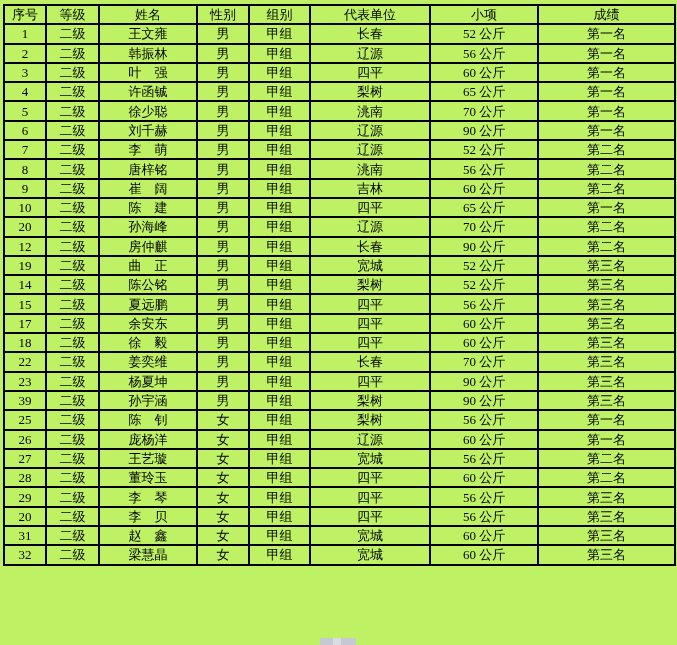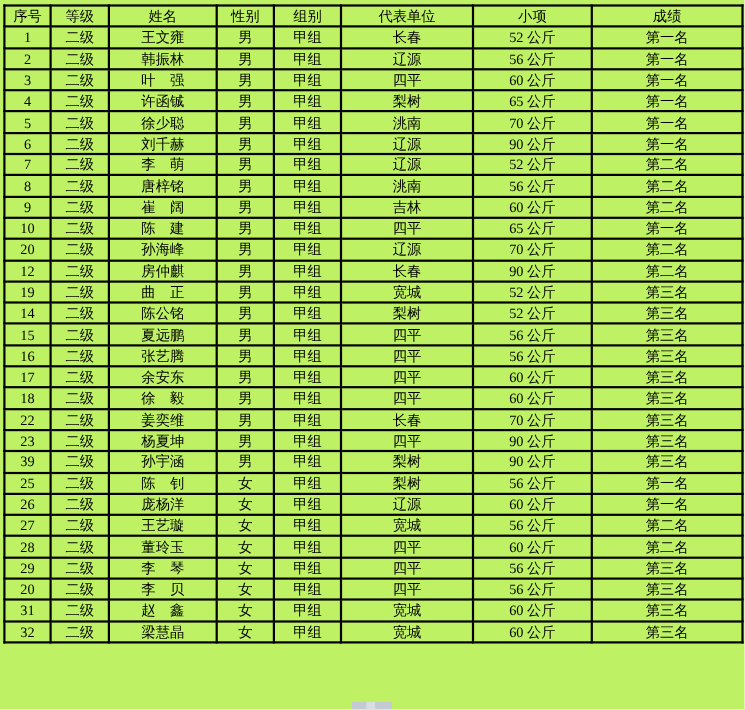--- a/index.html
+++ b/index.html
@@ -236,30 +236,20 @@
           <td>15</td>
           <td>二级</td>
           <td>夏远鹏</td>
           <td>男</td>
           <td>甲组</td>
           <td>四平</td>
           <td>56 公斤</td>
           <td>第三名</td>
         </tr>
         <tr>
-          <td>16</td>
-          <td>二级</td>
-          <td>张艺腾</td>
-          <td>男</td>
-          <td>甲组</td>
-          <td>四平</td>
-          <td>56 公斤</td>
-          <td>第三名</td>
-        </tr>
-        <tr>
           <td>17</td>
           <td>二级</td>
           <td>余安东</td>
           <td>男</td>
           <td>甲组</td>
           <td>四平</td>
           <td>60 公斤</td>
           <td>第三名</td>
         </tr>
         <tr>

